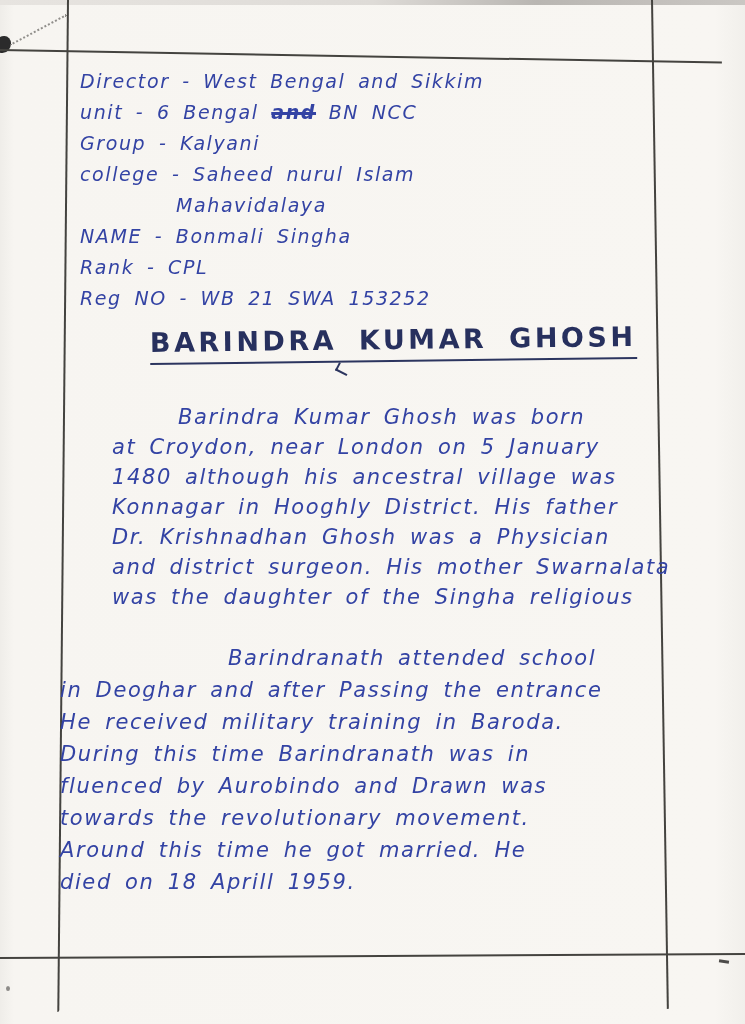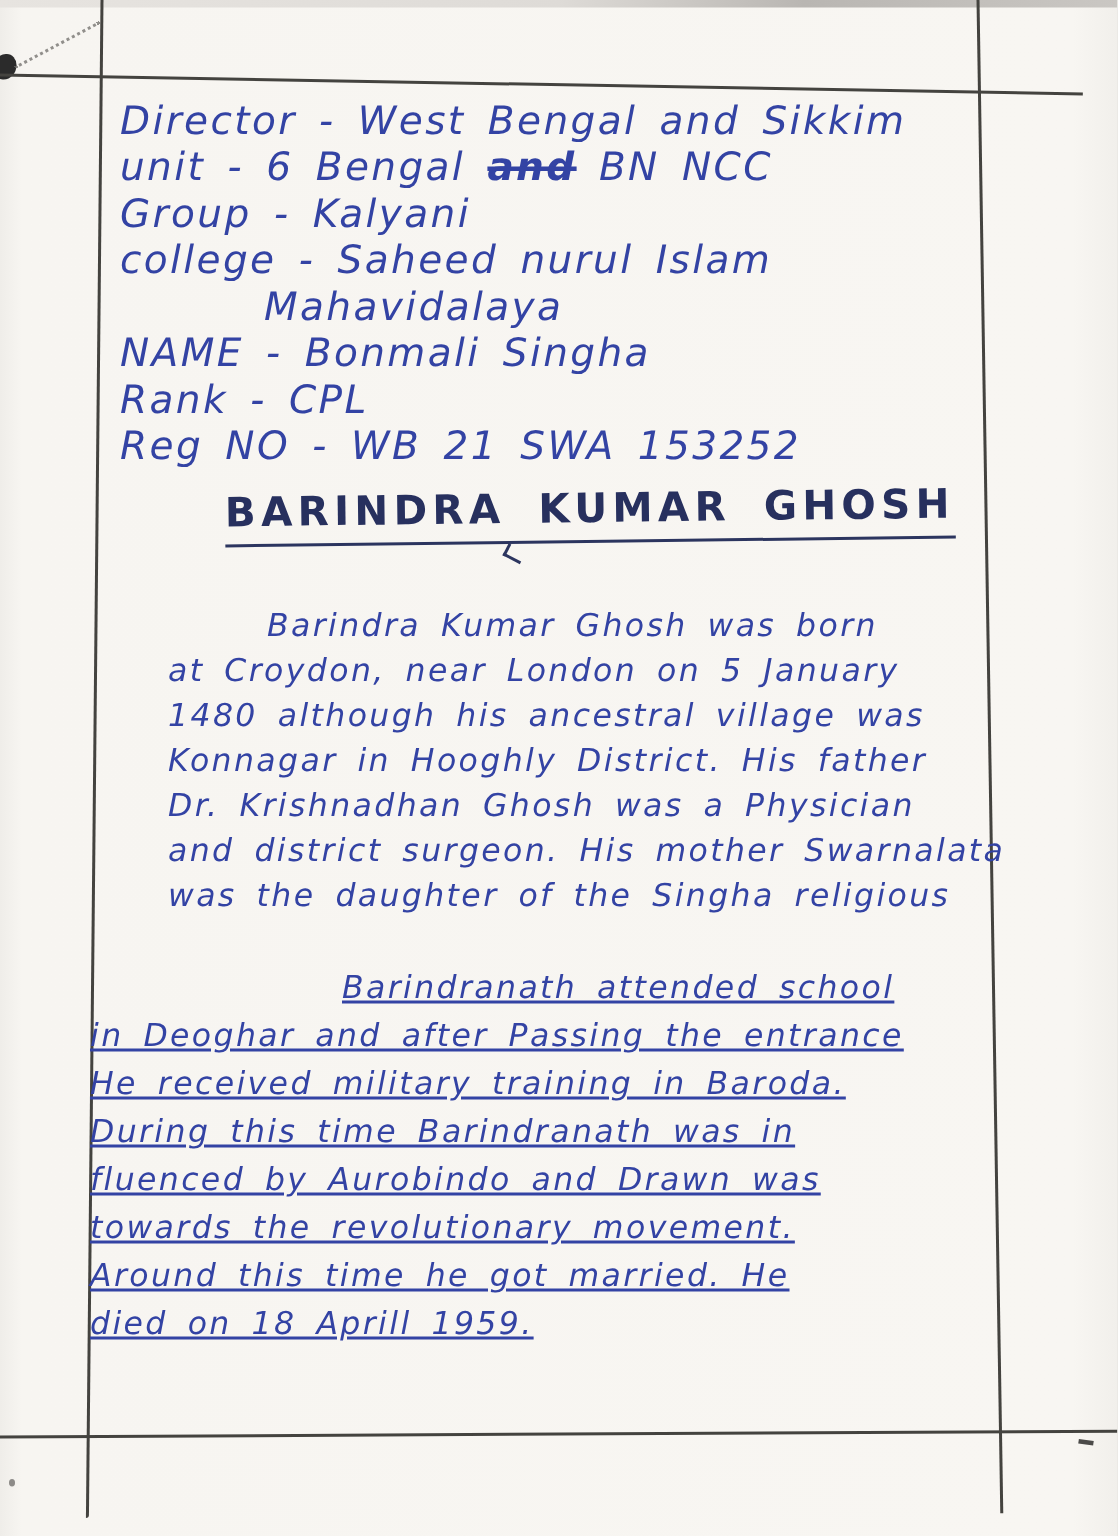--- a/index.html
+++ b/index.html
@@ -19,35 +19,35 @@
   .scan-speck{position:absolute;left:6px;top:986px;width:4px;height:5px;background:#8d8b88;border-radius:50%;}
   
   .rule{position:absolute;background:#44433f;}
   .rule-top{left:0;top:49px;width:722px;height:2px;transform:rotate(1.0deg);transform-origin:left center;}
   .rule-bottom{left:0;top:957px;width:745px;height:2px;transform:rotate(-0.3deg);transform-origin:left center;}
   .rule-left{left:67px;top:0;width:2px;height:1012px;transform:rotate(0.55deg);transform-origin:top center;border-bottom-right-radius:3px;}
   .rule-right{left:651px;top:0;width:2px;height:1009px;transform:rotate(-0.9deg);transform-origin:top center;}
   
   .hw{color:#3343a4;font-style:italic;}
   .header-block{position:absolute;left:80px;top:66px;width:560px;}
-  .h-line{font-size:26px;line-height:31px;letter-spacing:1.6px;word-spacing:5px;white-space:nowrap;}
+  .h-line{font-size:19px;line-height:31px;letter-spacing:1.6px;word-spacing:5px;white-space:nowrap;}
   .h-cont{margin-left:96px;}
   .struck{text-decoration:line-through;text-decoration-thickness:3px;font-weight:bold;}
   .title-block{position:absolute;left:150px;top:324px;transform:rotate(-0.7deg);}
   .title-text{display:inline-block;color:#27305e;font-style:normal;font-weight:bold;
     font-size:27px;letter-spacing:3.5px;word-spacing:9px;white-space:nowrap;
     border-bottom:2.5px solid #2c355f;padding-bottom:5px;}
   .underline-arrow{position:absolute;left:186px;top:40px;width:11px;height:7px;
     border-left:2.5px solid #2c355f;border-bottom:2.5px solid #2c355f;transform:rotate(28deg);}
   .para{position:absolute;}
   .para .p-line{font-size:21px;letter-spacing:1.6px;word-spacing:5px;white-space:nowrap;}
   .para1{left:68px;top:402px;width:650px;margin-left:44px;}
   .para1 .p-line{line-height:30px;}
   .para1 .p-line:first-child{text-indent:66px;}
-  .para2{left:60px;top:642px;width:665px;text-decoration:underline;}
+  .para2{left:60px;top:642px;width:665px;}
   .para2 .p-line{line-height:32px;}
   .para2 .p-line:first-child{text-indent:168px;}
 </style>
 </head>
 <body>
 
 <div class="page">
 
   <div class="scan-top-strip"></div>
   <div class="ink-speck"></div>

